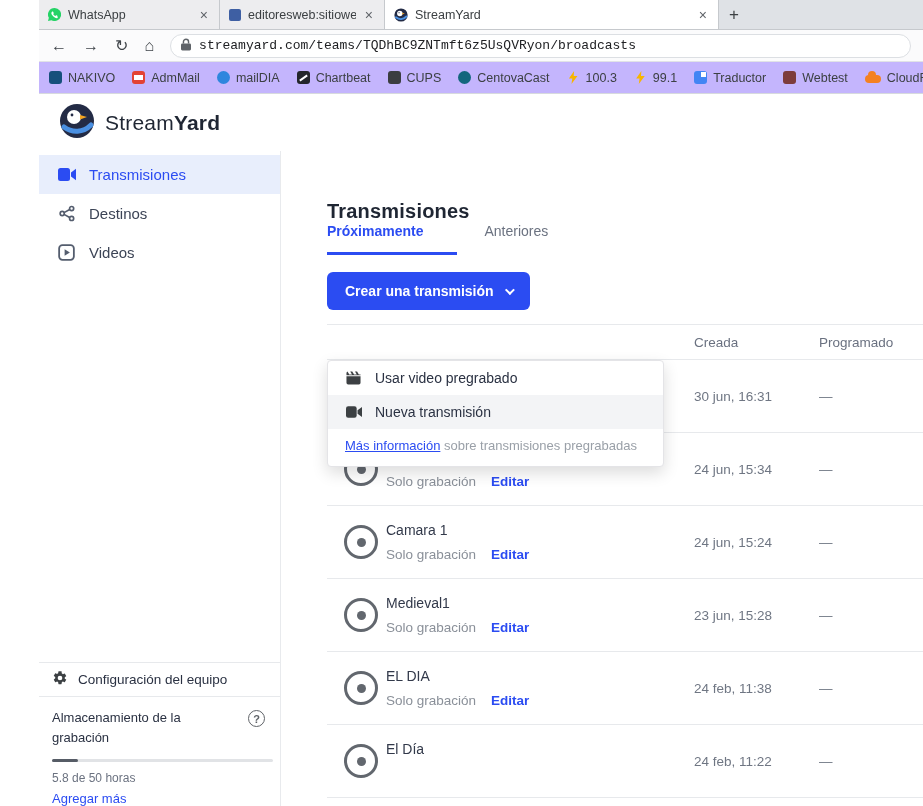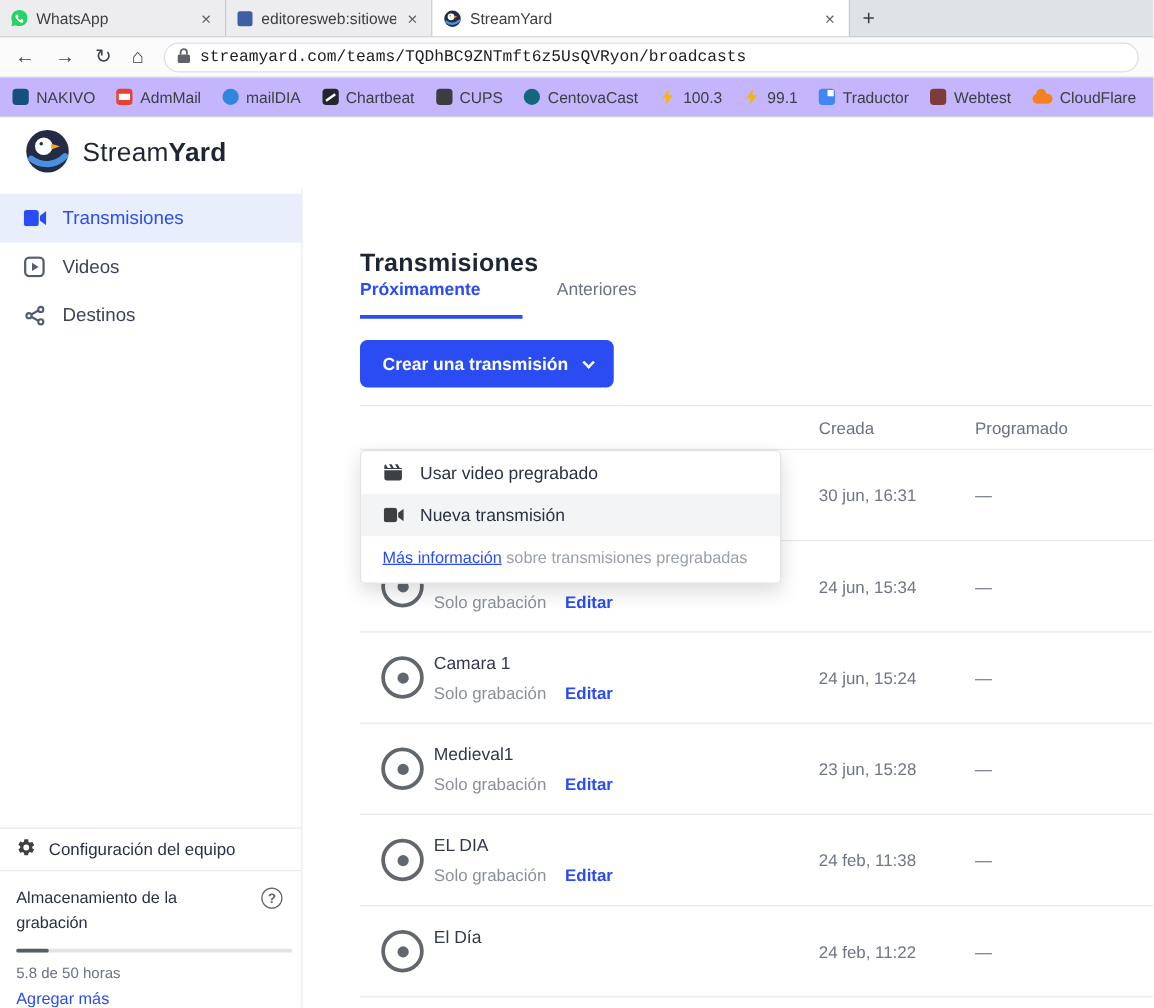--- a/index.html
+++ b/index.html
@@ -1,20 +1,20 @@
 <!DOCTYPE html>
 <html><head>
 <meta charset="utf-8">
 <style>
   * { margin:0; padding:0; box-sizing:border-box; }
   html,body { background:#fff; }
   body { font-family:"Liberation Sans", sans-serif; }
 
   .screen { position:relative; width:923px; height:806px; background:#fff; overflow:hidden;
-            color:#202124; font-size:14px; }
+            color:#202124; font-size:14px;padding-left:39px; }
 
   
   .tabstrip { height:30px; background:#dfe2e6; display:flex; align-items:stretch;
               border-bottom:1px solid #c6c9cd; }
   .tab { display:flex; align-items:center; gap:7px; padding:0 9px; background:#ededef;
          border-right:1px solid #c6c9cd; font-size:12.5px; color:#3c4043; cursor:pointer; }
   .tab.t1 { width:181px; }
   .tab.t2 { width:165px; }
   .tab.active { width:334px; background:#fff; }
   .tab-title { flex:1; white-space:nowrap; overflow:hidden; }
@@ -256,37 +256,37 @@
         <span class="si">
           <svg width="18" height="13" viewBox="0 0 18 13" fill="currentColor">
               <rect width="12" height="13" rx="2.5"></rect>
               <path d="M13 4.5 18 .8v11.4L13 8.5z"></path>
             </svg>
         </span>
         <span>Transmisiones</span>
       </div>
       <div class="side-item">
         <span class="si">
-          <svg width="17" height="17" viewBox="0 0 18 18">
-              <rect x="1.2" y="1.2" width="15.6" height="15.6" rx="3.5" fill="none" stroke="currentColor" stroke-width="1.9"></rect>
-              <path d="M7 5.6 12.6 9 7 12.4z" fill="currentColor"></path>
-            </svg>
-        </span>
-        <span>Videos</span>
-      </div>
-      <div class="side-item">
-        <span class="si">
           <svg width="16" height="17" viewBox="0 0 18 18" fill="none" stroke="currentColor" stroke-width="1.9">
               <circle cx="14.2" cy="3.4" r="2.3"></circle>
               <circle cx="3.6" cy="9" r="2.3"></circle>
               <circle cx="14.2" cy="14.6" r="2.3"></circle>
               <path d="M5.7 8 12 4.4M5.7 10 12 13.6"></path>
             </svg>
         </span>
         <span>Destinos</span>
+      </div>
+      <div class="side-item">
+        <span class="si">
+          <svg width="17" height="17" viewBox="0 0 18 18">
+              <rect x="1.2" y="1.2" width="15.6" height="15.6" rx="3.5" fill="none" stroke="currentColor" stroke-width="1.9"></rect>
+              <path d="M7 5.6 12.6 9 7 12.4z" fill="currentColor"></path>
+            </svg>
+        </span>
+        <span>Videos</span>
       </div>
 
       <div class="side-spacer"></div>
 
       <div class="side-settings">
         <span>
           <svg width="16" height="16" viewBox="0 0 24 24" fill="#3c4043">
               <path d="M19.14 12.94a7.5 7.5 0 0 0 .06-.94 7.5 7.5 0 0 0-.06-.94l2.03-1.58a.5.5 0 0 0 .12-.64l-1.92-3.32a.5.5 0 0 0-.61-.22l-2.39 1a7.3 7.3 0 0 0-1.62-.94l-.36-2.54A.5.5 0 0 0 13.9 2h-3.8a.5.5 0 0 0-.49.42l-.36 2.54a7.3 7.3 0 0 0-1.62.94l-2.39-1a.5.5 0 0 0-.61.22L2.71 8.44a.5.5 0 0 0 .12.64l2.03 1.58a7.5 7.5 0 0 0-.06.94 7.5 7.5 0 0 0 .06.94l-2.03 1.58a.5.5 0 0 0-.12.64l1.92 3.32a.5.5 0 0 0 .61.22l2.39-1a7.3 7.3 0 0 0 1.62.94l.36 2.54a.5.5 0 0 0 .49.42h3.8a.5.5 0 0 0 .49-.42l.36-2.54a7.3 7.3 0 0 0 1.62-.94l2.39 1a.5.5 0 0 0 .61-.22l1.92-3.32a.5.5 0 0 0-.12-.64zM12 15.5A3.5 3.5 0 1 1 15.5 12 3.5 3.5 0 0 1 12 15.5z"></path>
             </svg>
         </span>

